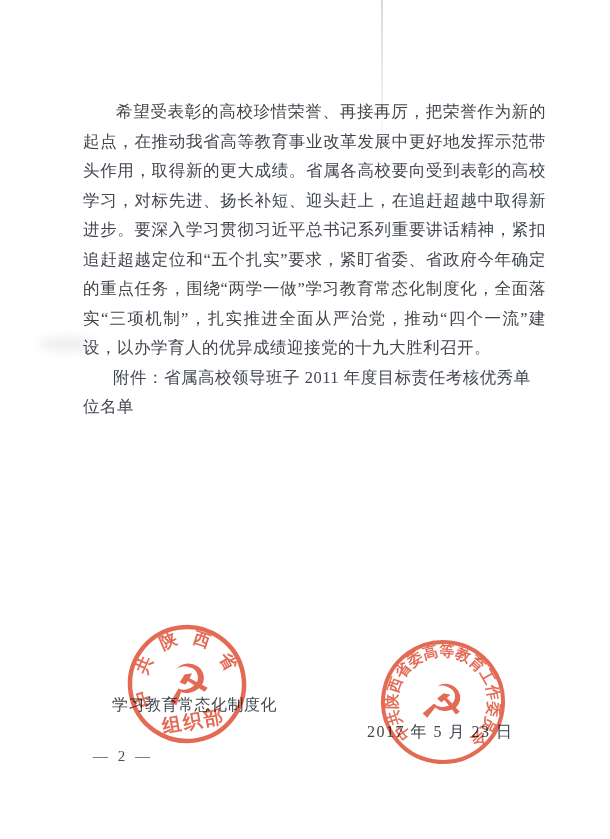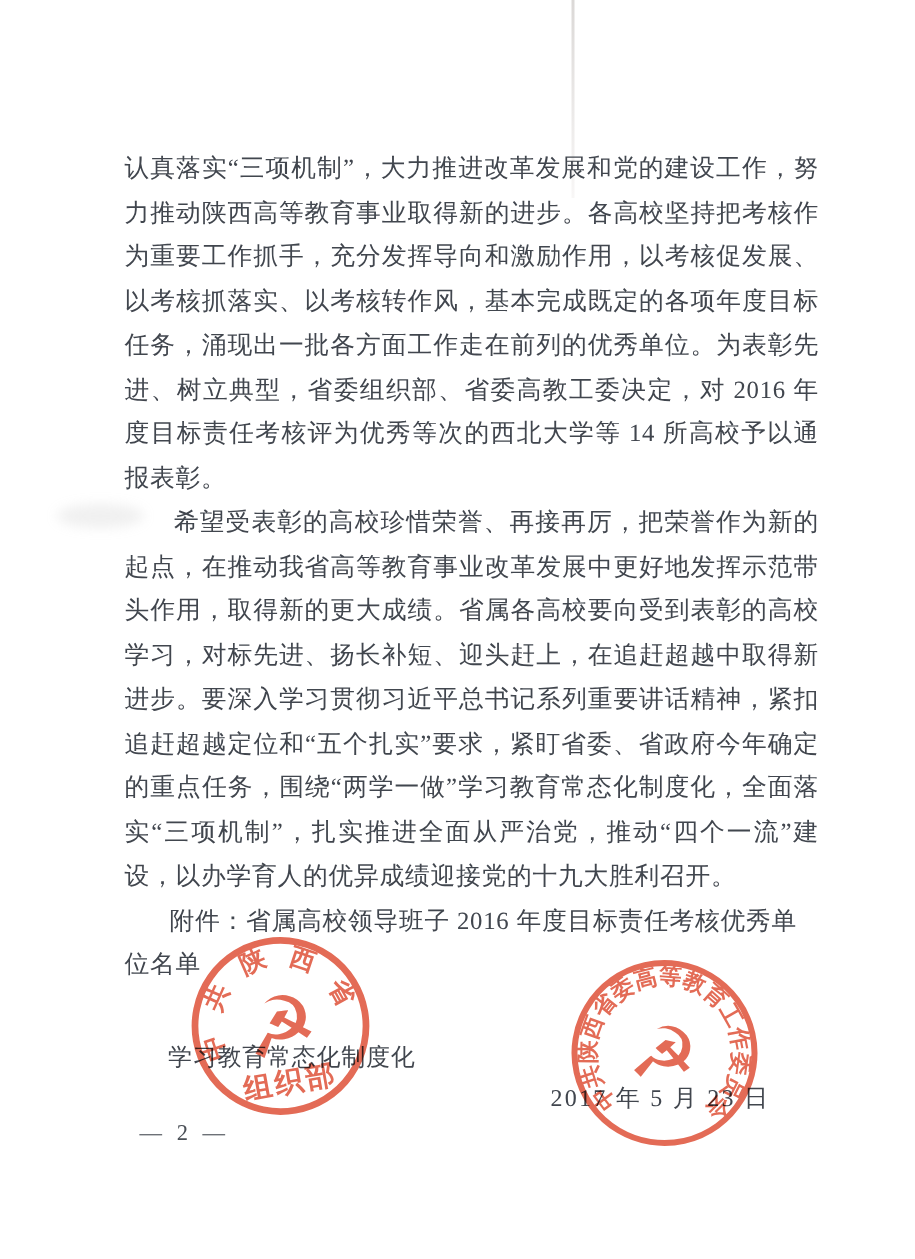--- a/index.html
+++ b/index.html
@@ -59,23 +59,22 @@
 </style>
 </head>
 <body>
 
 <div class="page">
 
   <div class="crease"></div>
   <div class="smudge"></div>
 
   <div class="body-text">
-    <p>认真落实“三项机制”，大力推进改革发展和党的建设工作，努力推动陕西高等教育事业取得新的进步。各高校坚持把考核作为重要工作抓手，充分发挥导向和激励作用，以考核促发展、以考核抓落实、以考核转作风，基本完成既定的各项年度目标任务，涌现出一批各方面工作走在前列的优秀单位。为表彰先进、树立典型，省委组织部、省委高教工委决定，对 2016 年度目标责任考核评为优秀等次的西北大学等 14 所高校予以通报表彰。</p>
     <p class="indent">希望受表彰的高校珍惜荣誉、再接再厉，把荣誉作为新的起点，在推动我省高等教育事业改革发展中更好地发挥示范带头作用，取得新的更大成绩。省属各高校要向受到表彰的高校学习，对标先进、扬长补短、迎头赶上，在追赶超越中取得新进步。要深入学习贯彻习近平总书记系列重要讲话精神，紧扣追赶超越定位和“五个扎实”要求，紧盯省委、省政府今年确定的重点任务，围绕“两学一做”学习教育常态化制度化，全面落实“三项机制”，扎实推进全面从严治党，推动“四个一流”建设，以办学育人的优异成绩迎接党的十九大胜利召开。</p>
-    <p class="attachment">附件：省属高校领导班子 2016 年度目标责任考核优秀单位名单</p>
+    <p class="attachment">附件：省属高校领导班子 2011 年度目标责任考核优秀单位名单</p>
   </div>
 
   <div class="sig sig-left">学习教育常态化制度化</div>
 
 
   <div class="sig sig-date">2017 年 5 月 23 日</div>
 
   <div class="page-number">— 2 —</div>
 
   <svg class="seal seal-left" width="170" height="170" viewBox="0 0 170 170">

